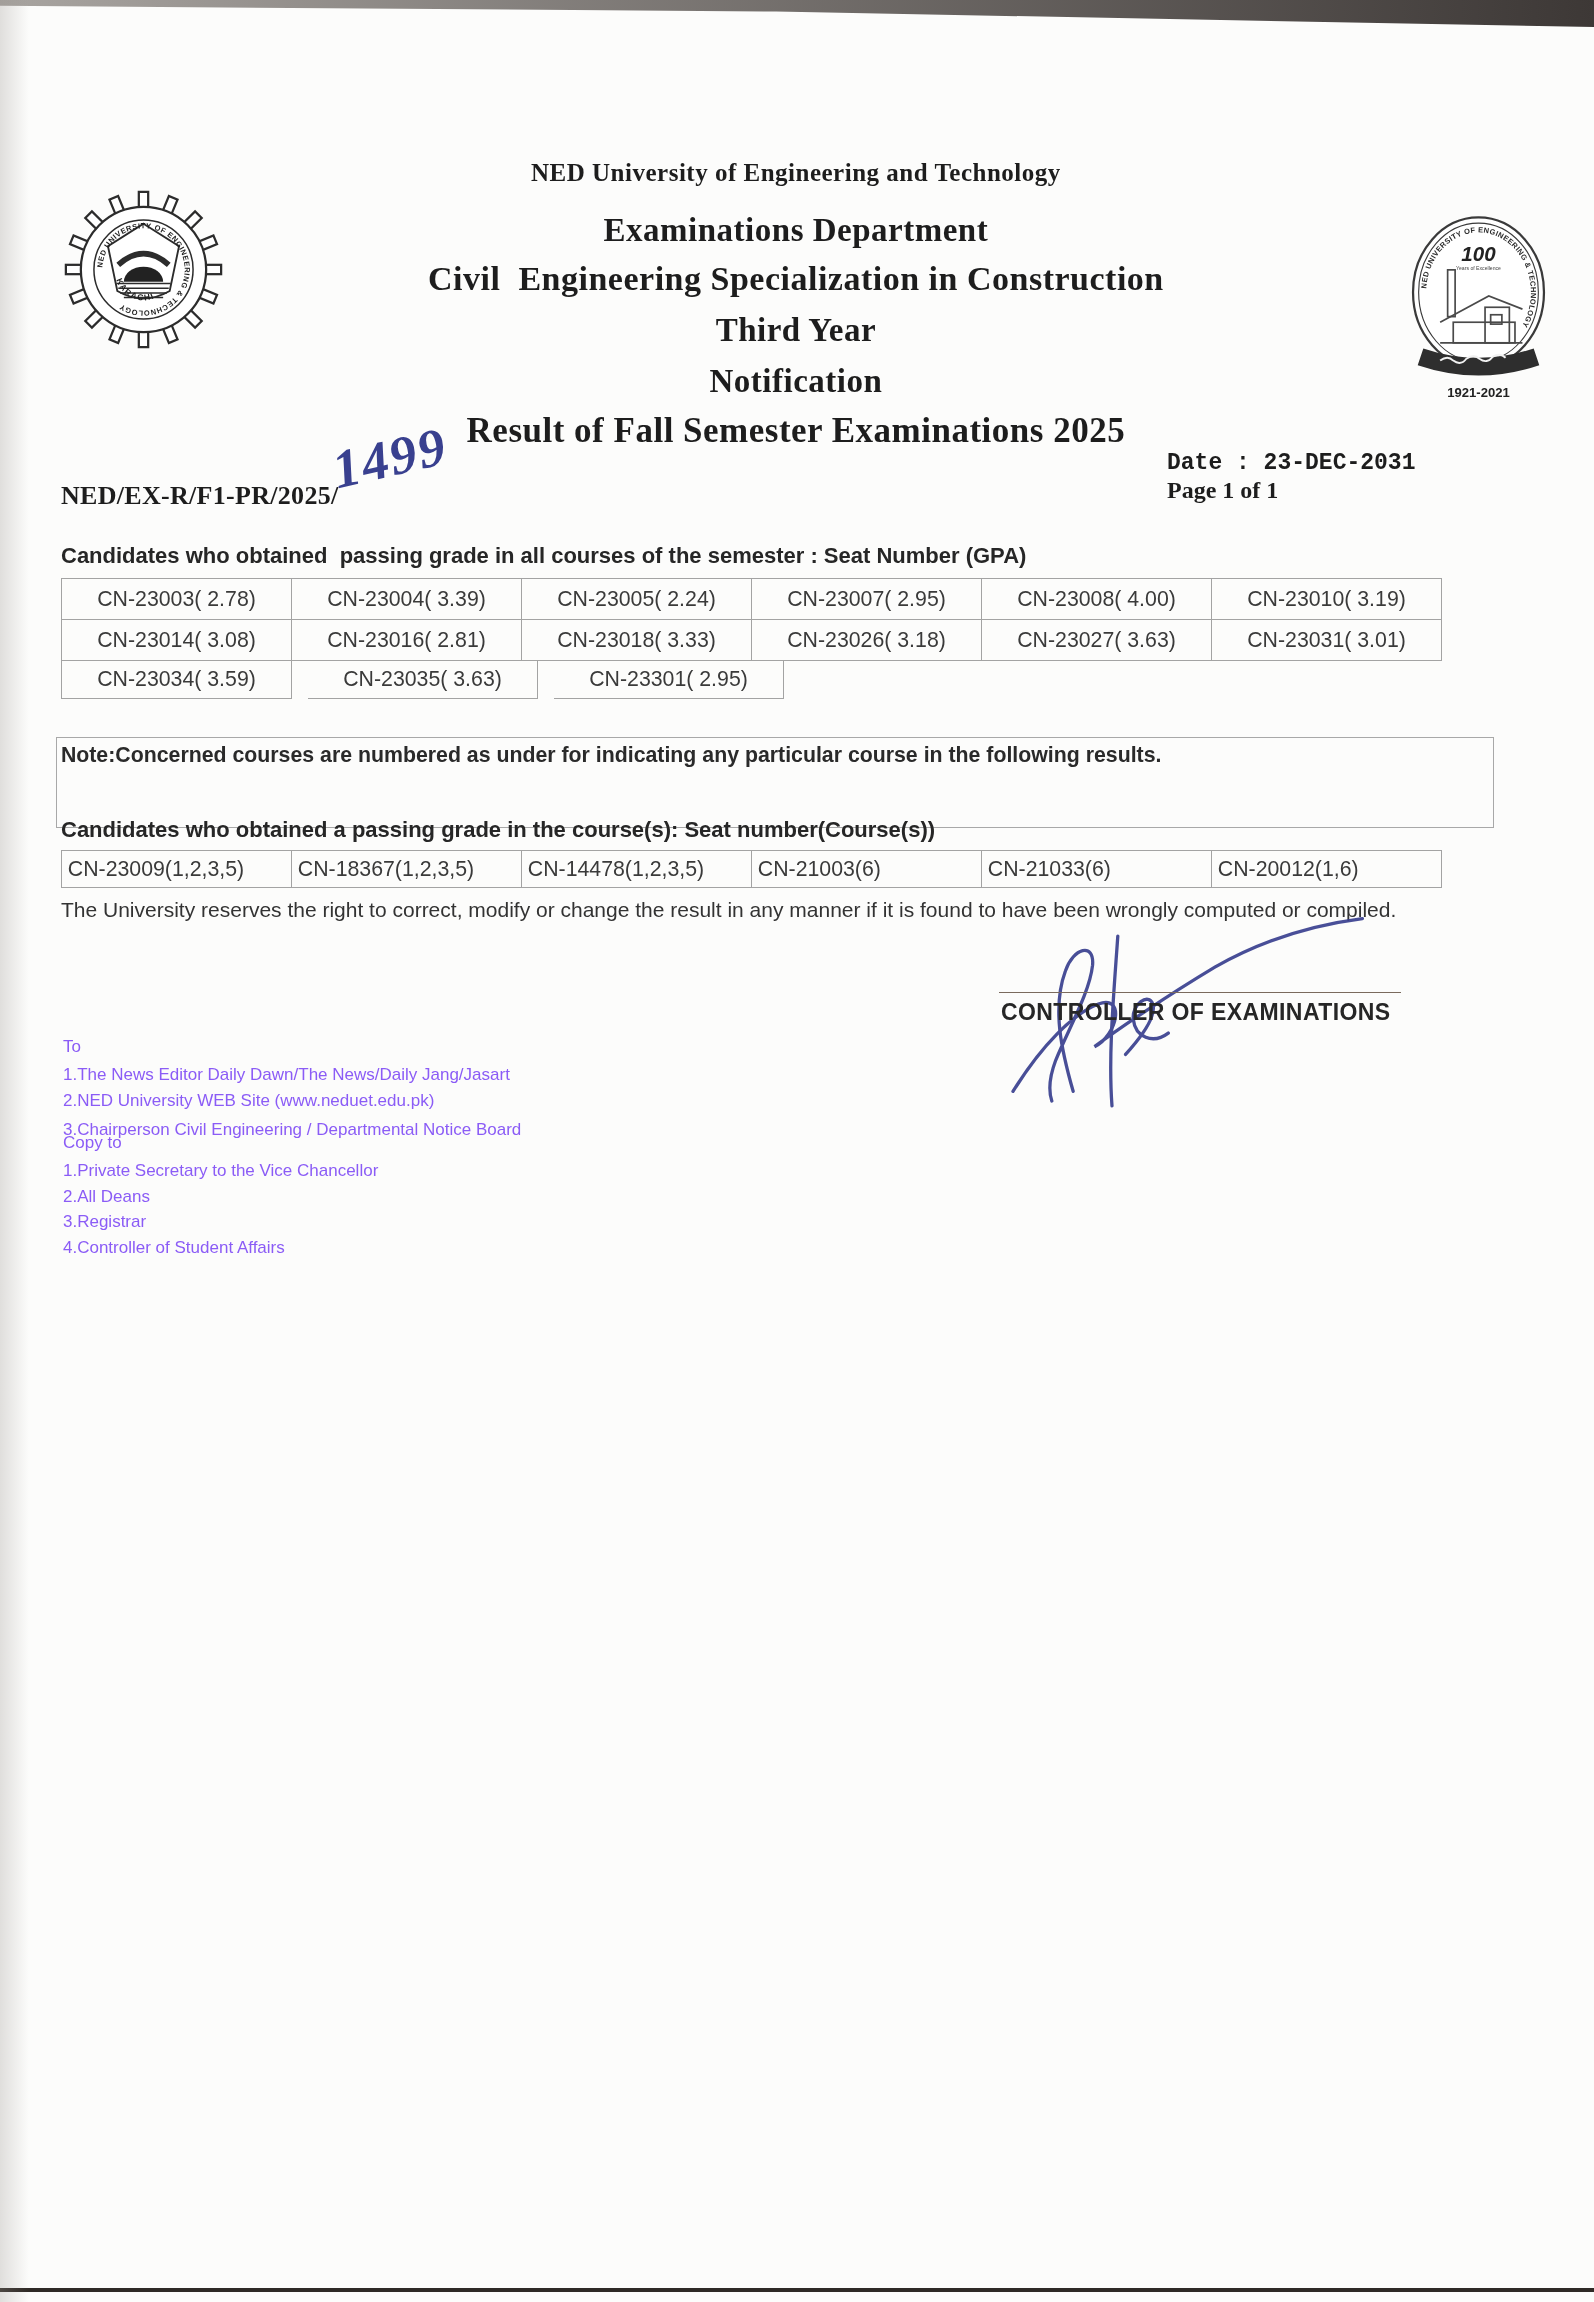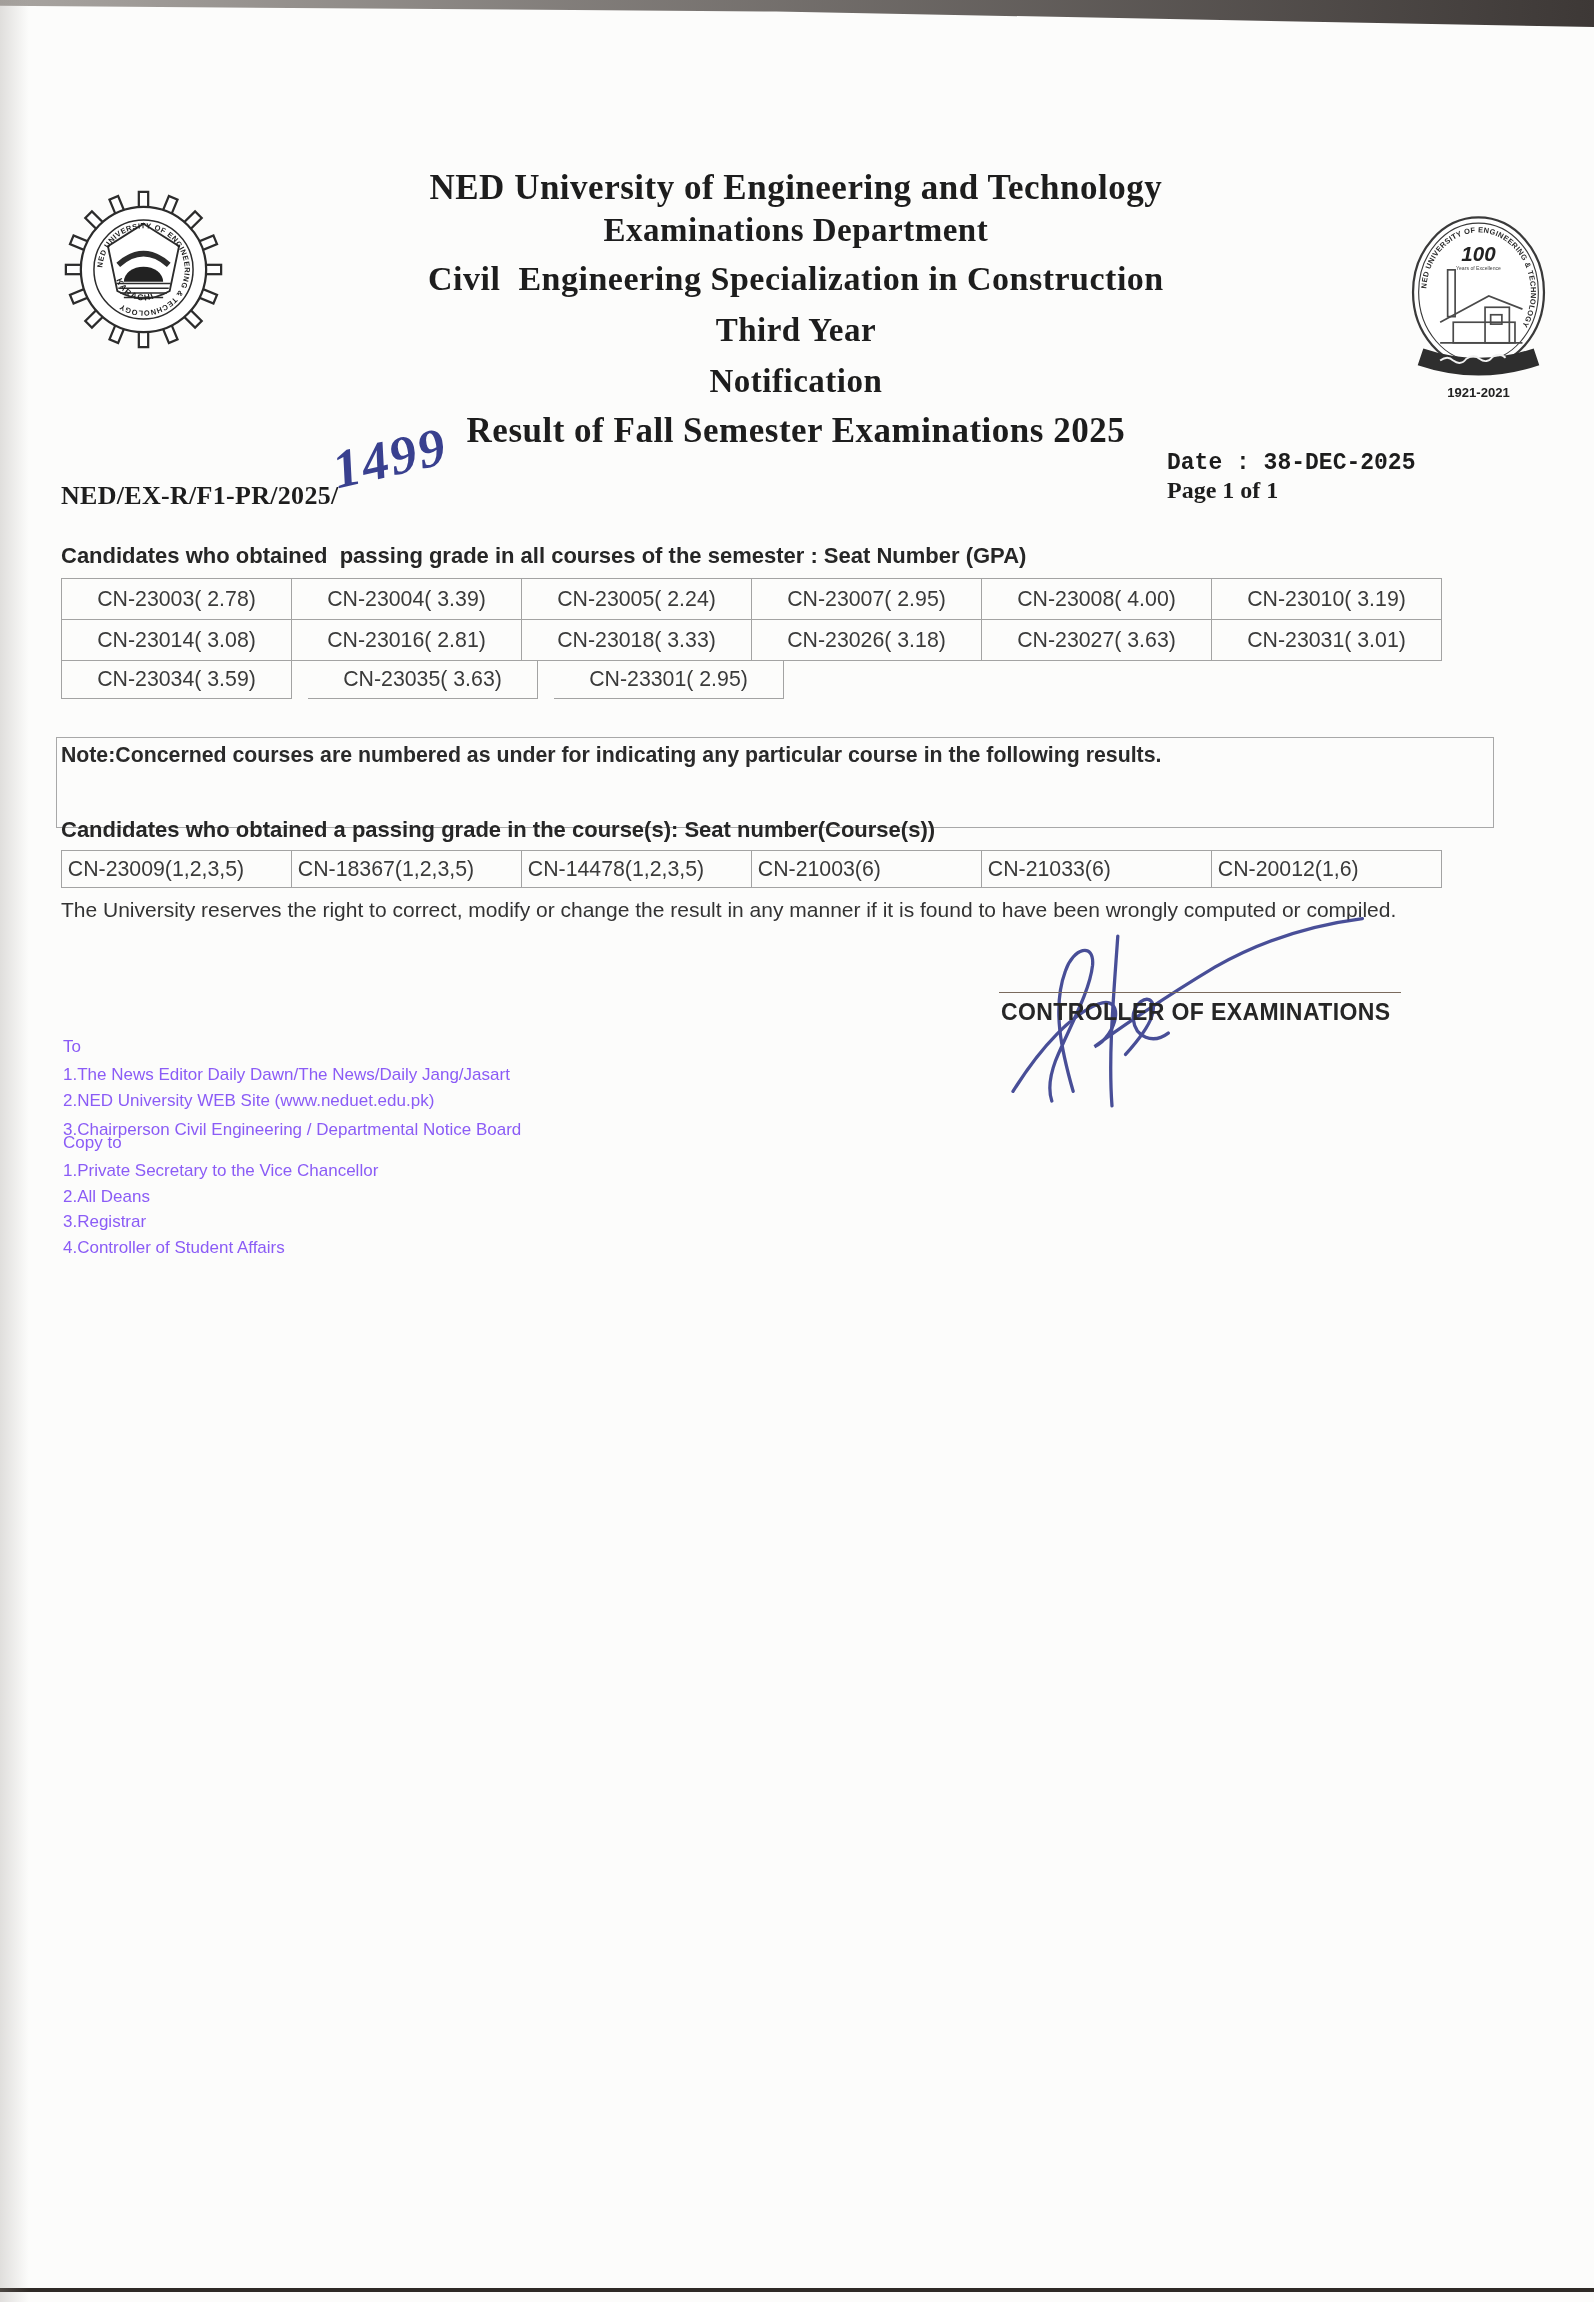--- a/index.html
+++ b/index.html
@@ -98,33 +98,33 @@
       <rect x="58" y="122" width="66" height="22"></rect>
       <rect x="92" y="106" width="26" height="38"></rect>
       <rect x="98" y="114" width="12" height="10"></rect>
       <line x1="44" y1="144" x2="132" y2="144"></line>
     </g>
     <path d="M26 150 Q85 170 144 150 L150 168 Q85 190 20 168 Z" fill="#2e2e2e"></path>
     <path d="M44 163 q8 -6 14 0 q8 6 14 -2 q8 -6 14 0 q8 6 14 -2 q8 -5 14 1" fill="none" stroke="#f2f2f2" stroke-width="2"></path>
     <text x="85" y="202" text-anchor="middle" font-size="14" font-weight="bold" fill="#222">1921-2021</text>
   </svg>
 
-  <div class="abs serifb hline" style="top:168px;font-size:35px;">NED University of Engineering and Technology</div>
+  <div class="abs serifb hline" style="top:159px;font-size:25px;">NED University of Engineering and Technology</div>
   <div class="abs serifb hline" style="top:212px;font-size:33px;">Examinations Department</div>
   <div class="abs serifb hline" style="top:260px;font-size:34px;">Civil  Engineering Specialization in Construction</div>
   <div class="abs serifb hline" style="top:312px;font-size:33px;">Third Year</div>
   <div class="abs serifb hline" style="top:363px;font-size:33px;">Notification</div>
   <div class="abs serifb hline" style="top:411px;font-size:35px;">Result of Fall Semester Examinations 2025</div>
 
   <div class="abs serifb" style="left:61px;top:481px;font-size:26px;letter-spacing:0.3px;">NED/EX-R/F1-PR/2025/</div>
   <div class="abs" style="left:332px;top:427px;font-size:54px;color:#39408f;
        font-family:'Liberation Serif',serif;font-style:italic;font-weight:bold;
        transform:rotate(-13deg);letter-spacing:1.9px;">1499</div>
   <div class="abs" style="left:1167px;top:450px;font-size:23px;font-weight:bold;color:#1d1d1d;
-       font-family:'Liberation Mono',monospace;">Date : 38-DEC-2025</div>
+       font-family:'Liberation Mono',monospace;">Date : 23-DEC-2031</div>
   <div class="abs serifb" style="left:1167px;top:477px;font-size:24px;">Page 1 of 1</div>
 
   <div class="abs sansb pre" style="left:61px;top:543px;font-size:22px;">Candidates who obtained  passing grade in all courses of the semester : Seat Number (GPA)</div>
 
   <div class="abs tbl t1" style="left:61px;top:578px;grid-template-columns:repeat(6,230px);grid-auto-rows:41px;">
     <div class="cell">CN-23003( 2.78)</div>
     <div class="cell">CN-23004( 3.39)</div>
     <div class="cell">CN-23005( 2.24)</div>
     <div class="cell">CN-23007( 2.95)</div>
     <div class="cell">CN-23008( 4.00)</div>

